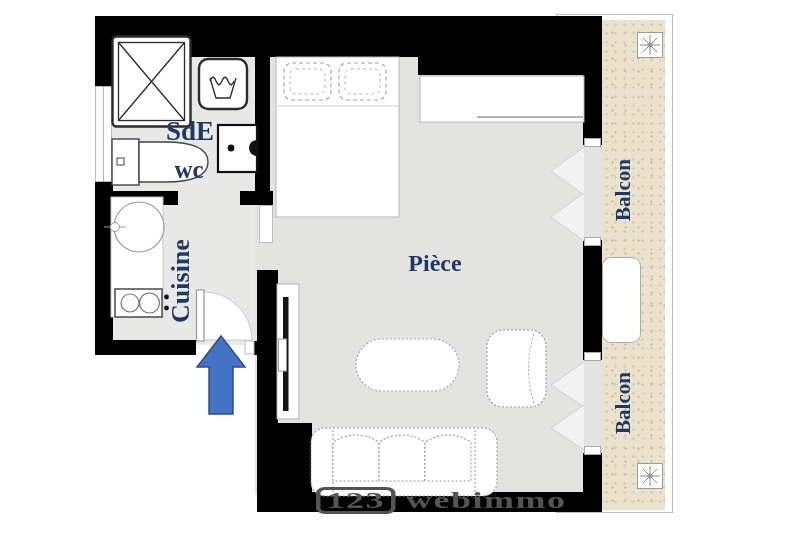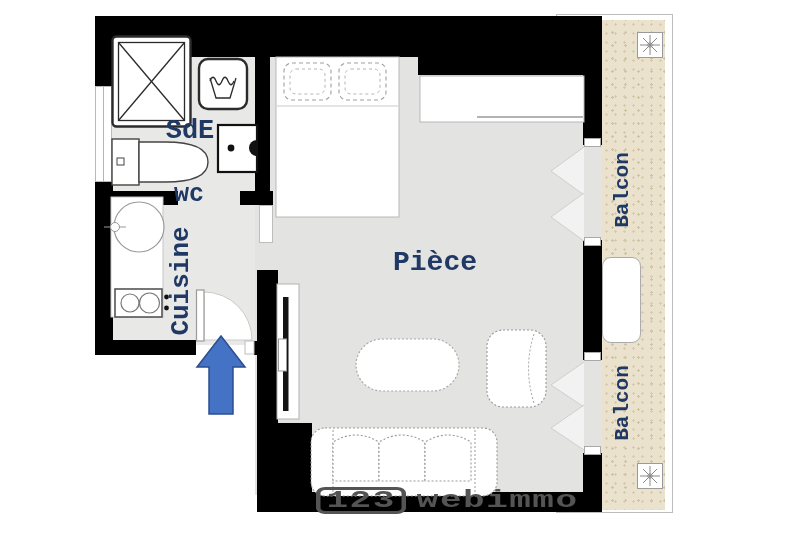--- a/index.html
+++ b/index.html
@@ -1,17 +1,17 @@
 <!DOCTYPE html>
 <html style="--wall: #000000; --room-label: #1f3864; --floor-main: #e3e3e2; --floor-wet: #e8e8e7; --balcony-floor: #eae2cd; --arrow-fill: #4472c4; --arrow-border: #2c4d8f; --watermark-gray: #545454;"><head>
 <meta charset="utf-8">
 <style>
   html,body{margin:0;padding:0;background:#fff;}
   .plan{position:relative;width:801px;height:534px;background:#fff;overflow:hidden;
-        font-family:Liberation Mono, monospace;}
+        font-family:Liberation Serif, serif;}
   .abs{position:absolute;box-sizing:border-box;}
   .wall{position:absolute;background:var(--wall,#000);}
   .floor-wet{position:absolute;background:var(--floor-wet,#e8e8e7);}
   .floor-main{position:absolute;background:var(--floor-main,#e3e3e2);}
   .balcony-frame{position:absolute;left:556px;top:14px;width:117px;height:499px;
         border:1px solid #bcbcbc;box-sizing:border-box;}
   .balcony{position:absolute;left:602px;top:20px;width:63px;height:490px;
         background-color:var(--balcony-floor,#eae2cd);
         background-image:radial-gradient(#d6cbae 1px,transparent 1.2px),
                          radial-gradient(#cec2a2 1px,transparent 1.2px);
@@ -29,23 +29,23 @@
   .s-thick{fill:#fff;stroke:#2b2b2b;stroke-width:2.4;}
   .s-med{fill:#fff;stroke:#444;stroke-width:1.4;}
   .s-thin{fill:none;stroke:#2b2b2b;stroke-width:1.3;}
   .lite{fill:#fff;stroke:#b8b8b8;stroke-width:1;}
   .dash{fill:#fff;stroke:#9a9a9a;stroke-width:1.1;stroke-dasharray:2 2;}
   .casement{fill:rgba(255,255,255,.55);stroke:#cfcfcf;stroke-width:1;}
   .arrow{fill:var(--arrow-fill,#4472c4);stroke:var(--arrow-border,#2c4d8f);stroke-width:1.5;}
   .plant-glyph{stroke:#8a8a8a;stroke-width:1;fill:none;}
   .room-label{position:absolute;color:var(--room-label,#1f3864);font-weight:bold;text-align:center;}
   .lbl-sde{left:158px;top:116px;width:64px;font-size:27px;}
-  .lbl-wc{left:163px;top:156px;width:52px;font-size:25px;margin-top:24px;}
+  .lbl-wc{left:163px;top:156px;width:52px;font-size:25px;}
   .lbl-cuisine{left:116px;top:266px;width:130px;height:30px;font-size:26px;line-height:30px;transform:rotate(-90deg);}
-  .lbl-main{left:345px;top:248px;width:180px;font-size:28px;line-height:30px;}
+  .lbl-main{left:345px;top:248px;width:180px;font-size:24px;line-height:30px;}
   .lbl-balcon{width:110px;height:24px;font-size:21px;line-height:24px;transform:rotate(-90deg);}
   .lbl-balcon.up{left:568px;top:178px;}
   .lbl-balcon.low{left:568px;top:391px;}
   .watermark{position:absolute;left:316px;top:487px;height:27px;display:flex;align-items:center;
         color:var(--watermark-gray,#545454);font-weight:bold;font-size:24px;letter-spacing:1px;
         transform:scaleX(1.5);transform-origin:left center;white-space:nowrap;}
   .wm-box{border:3px solid var(--watermark-gray,#545454);border-radius:6px;padding:0 4px;
         margin-right:7px;line-height:21px;}
 </style>
 </head>

